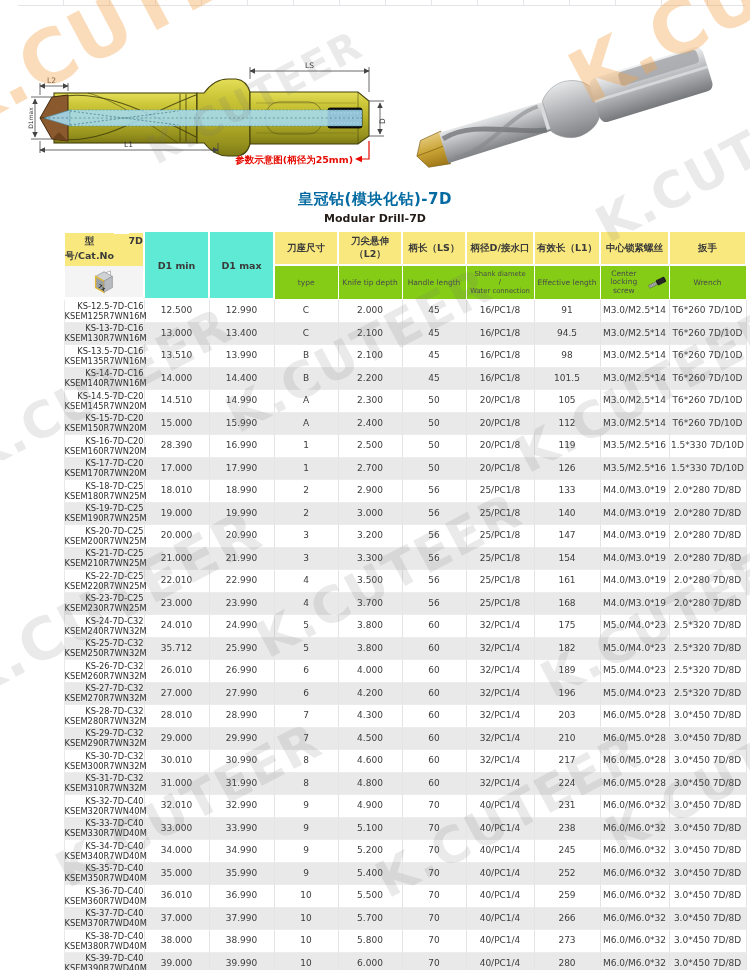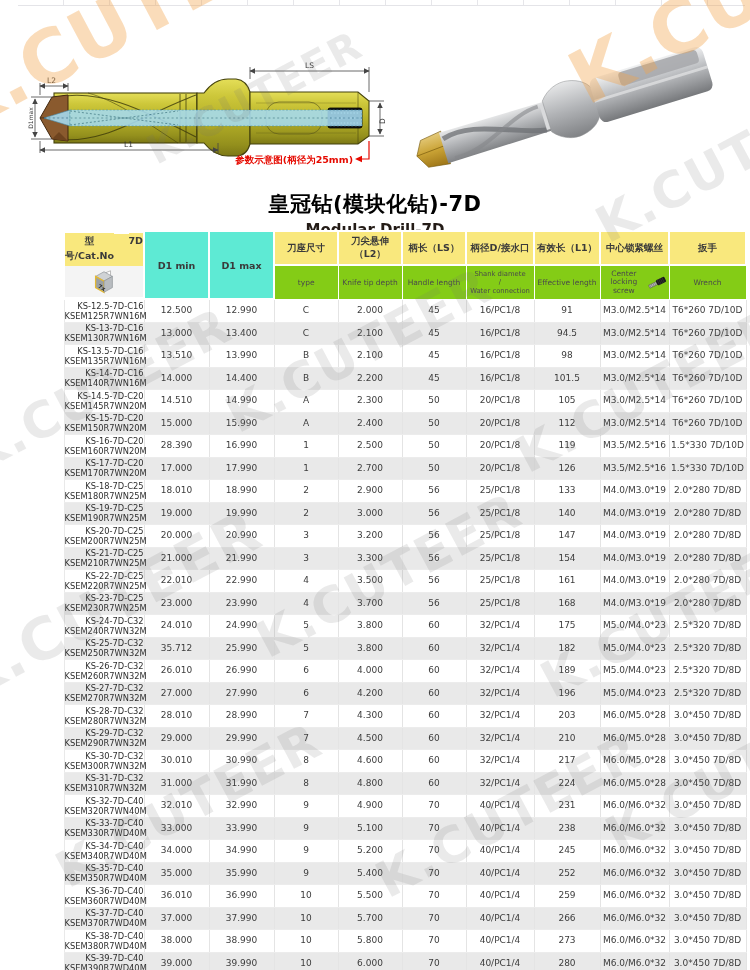--- a/index.html
+++ b/index.html
@@ -10,22 +10,22 @@
   .top-fragment{position:absolute;left:18px;top:0;width:727px;height:5px;
     border-bottom:1px solid #e4e4e8;
     background:repeating-linear-gradient(90deg,transparent 0 45px,#e6e6ea 45px 46px);}
 
   
   .drawing-svg{position:absolute;left:28px;top:45px;}
   .photo-svg{position:absolute;left:400px;top:28px;}
 
   
   .title-block{position:absolute;left:0;top:190px;width:750px;text-align:center;}
-  .title-block h1{margin:0;font-size:21px;font-weight:bold;color:#000000;letter-spacing:.5px;}
-  .title-block .subtitle{margin-top:3px;font-size:15px;font-weight:bold;color:#241c17;}
+  .title-block h1{margin:0;font-size:15px;font-weight:bold;color:#0369a1;letter-spacing:.5px;}
+  .title-block .subtitle{margin-top:3px;font-size:11px;font-weight:bold;color:#241c17;}
 
   
   table.spec{position:absolute;left:63px;top:230px;width:682px;border-collapse:collapse;
              table-layout:fixed;font-size:9px;}
   table.spec th,table.spec td{padding:0;text-align:center;vertical-align:middle;}
 
   thead th{font-weight:bold;color:#3a3a3a;}
   th.yellow-full{background:#5eead4;border:2px solid #fff;font-size:9.5px;height:66px;}
   th.cn{background:#f9e87d;border:2px solid #fff;font-size:9.5px;height:31px;}
   tr.en-row th{background:#84cc16;border:1px solid #fff;font-weight:normal;

